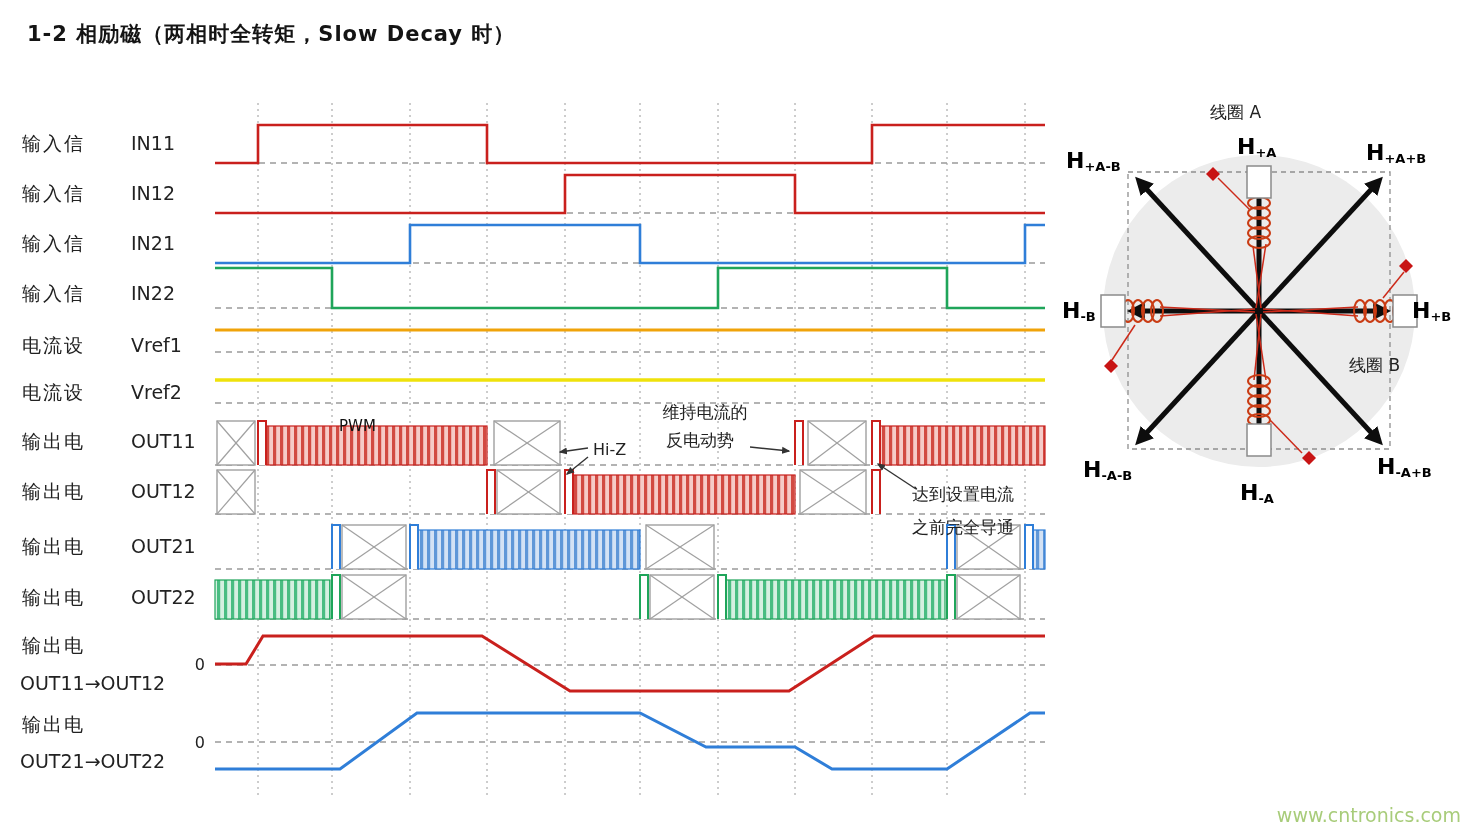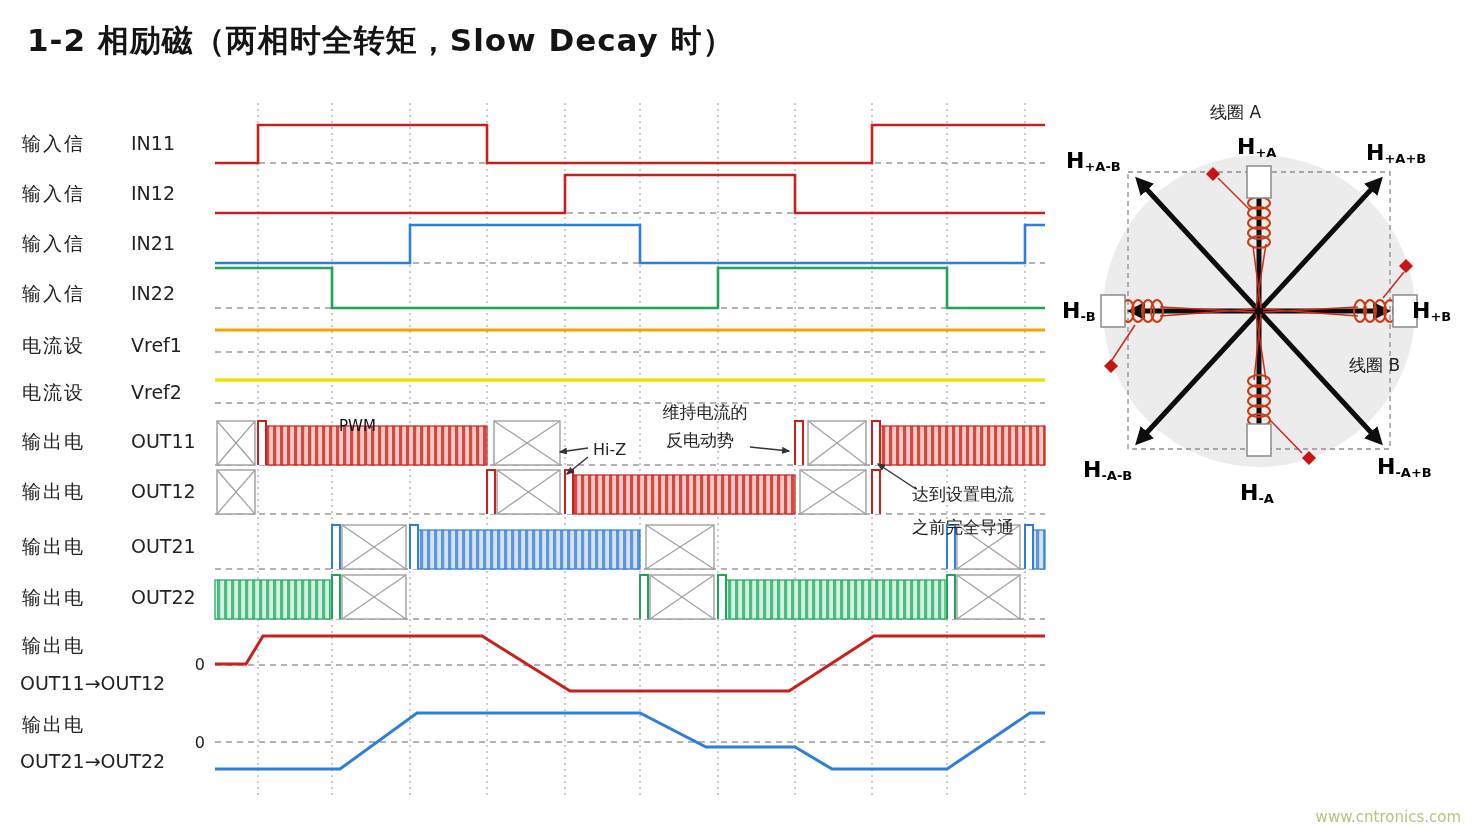--- a/index.html
+++ b/index.html
@@ -1,19 +1,19 @@
 <!DOCTYPE html>
 <html><head>
 <meta charset="utf-8">
 <style>
   html,body{margin:0;padding:0;background:#fff;}
   body{font-family:"DejaVu Sans","Liberation Sans",sans-serif;}
   .page{position:relative;width:1477px;height:834px;background:#fff;overflow:hidden;}
-  .title{position:absolute;left:27px;top:20px;font-size:31px;font-weight:bold;color:#141414;letter-spacing:1px;}
-  .wm{position:absolute;right:16px;bottom:8px;font-size:15px;color:#a8cc7a;}
+  .title{position:absolute;left:27px;top:20px;font-size:21px;font-weight:bold;color:#141414;letter-spacing:1px;}
+  .wm{position:absolute;right:16px;bottom:8px;font-size:19px;color:#a8cc7a;}
   svg{position:absolute;left:0;top:0;}
   svg text{font-family:"DejaVu Sans","Liberation Sans",sans-serif;}
   .cat{font-size:19px;fill:#222;letter-spacing:2px;}
   .sig{font-size:19px;fill:#222;}
   .zero{font-size:16px;fill:#222;}
   .ann{font-size:17px;fill:#222;}
   .pwmtxt{font-size:15px;fill:#111;}
   .hiz{font-size:16px;fill:#222;}
   .coil-label{font-size:17px;fill:#222;}
   .h-main{font-size:22px;font-weight:bold;fill:#000;}

